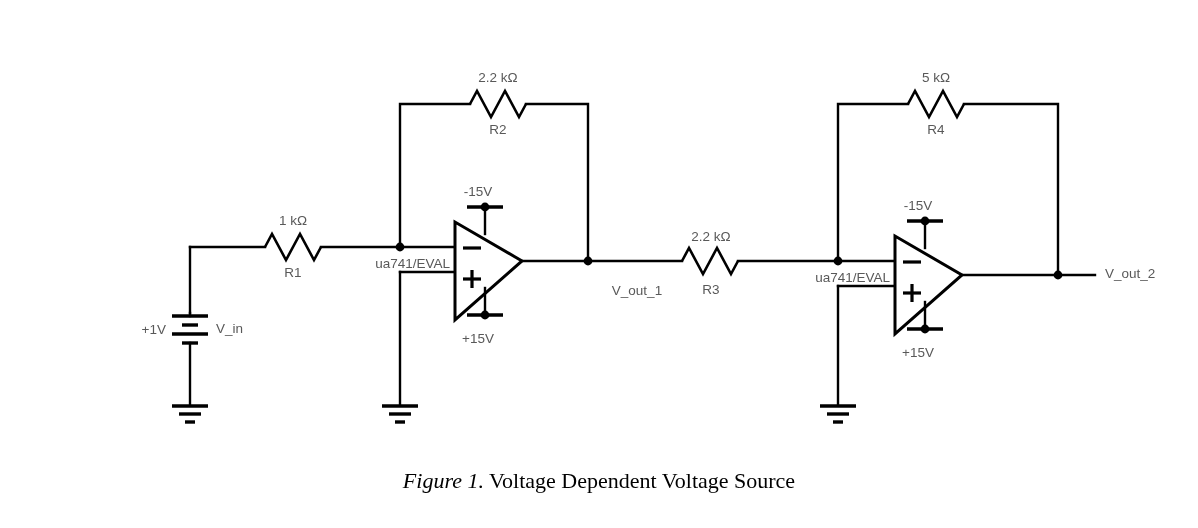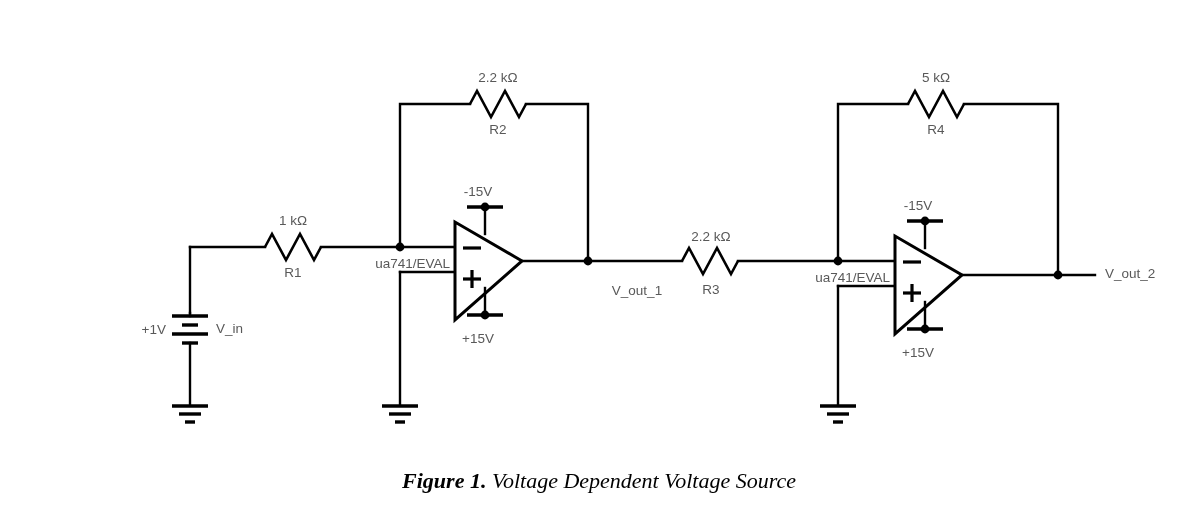--- a/index.html
+++ b/index.html
@@ -79,26 +79,25 @@
     left: 0;
     top: 468px;
     width: 1198px;
     text-align: center;
     font-family: "Liberation Serif", serif;
     font-size: 22px;
     color: #000000;
     white-space: nowrap;
   }
   #caption .cap-label {
-    font-weight: bold;
+    font-weight: normal;
     font-style: italic;
     margin-top: 44px;
   }
   #caption .cap-title {
-    font-style: italic;
   }
 </style>
 </head>
 <body>
 
 <div id="figure-root">
 
   <svg id="schematic" viewBox="0 0 1198 470">
 
     <g>

